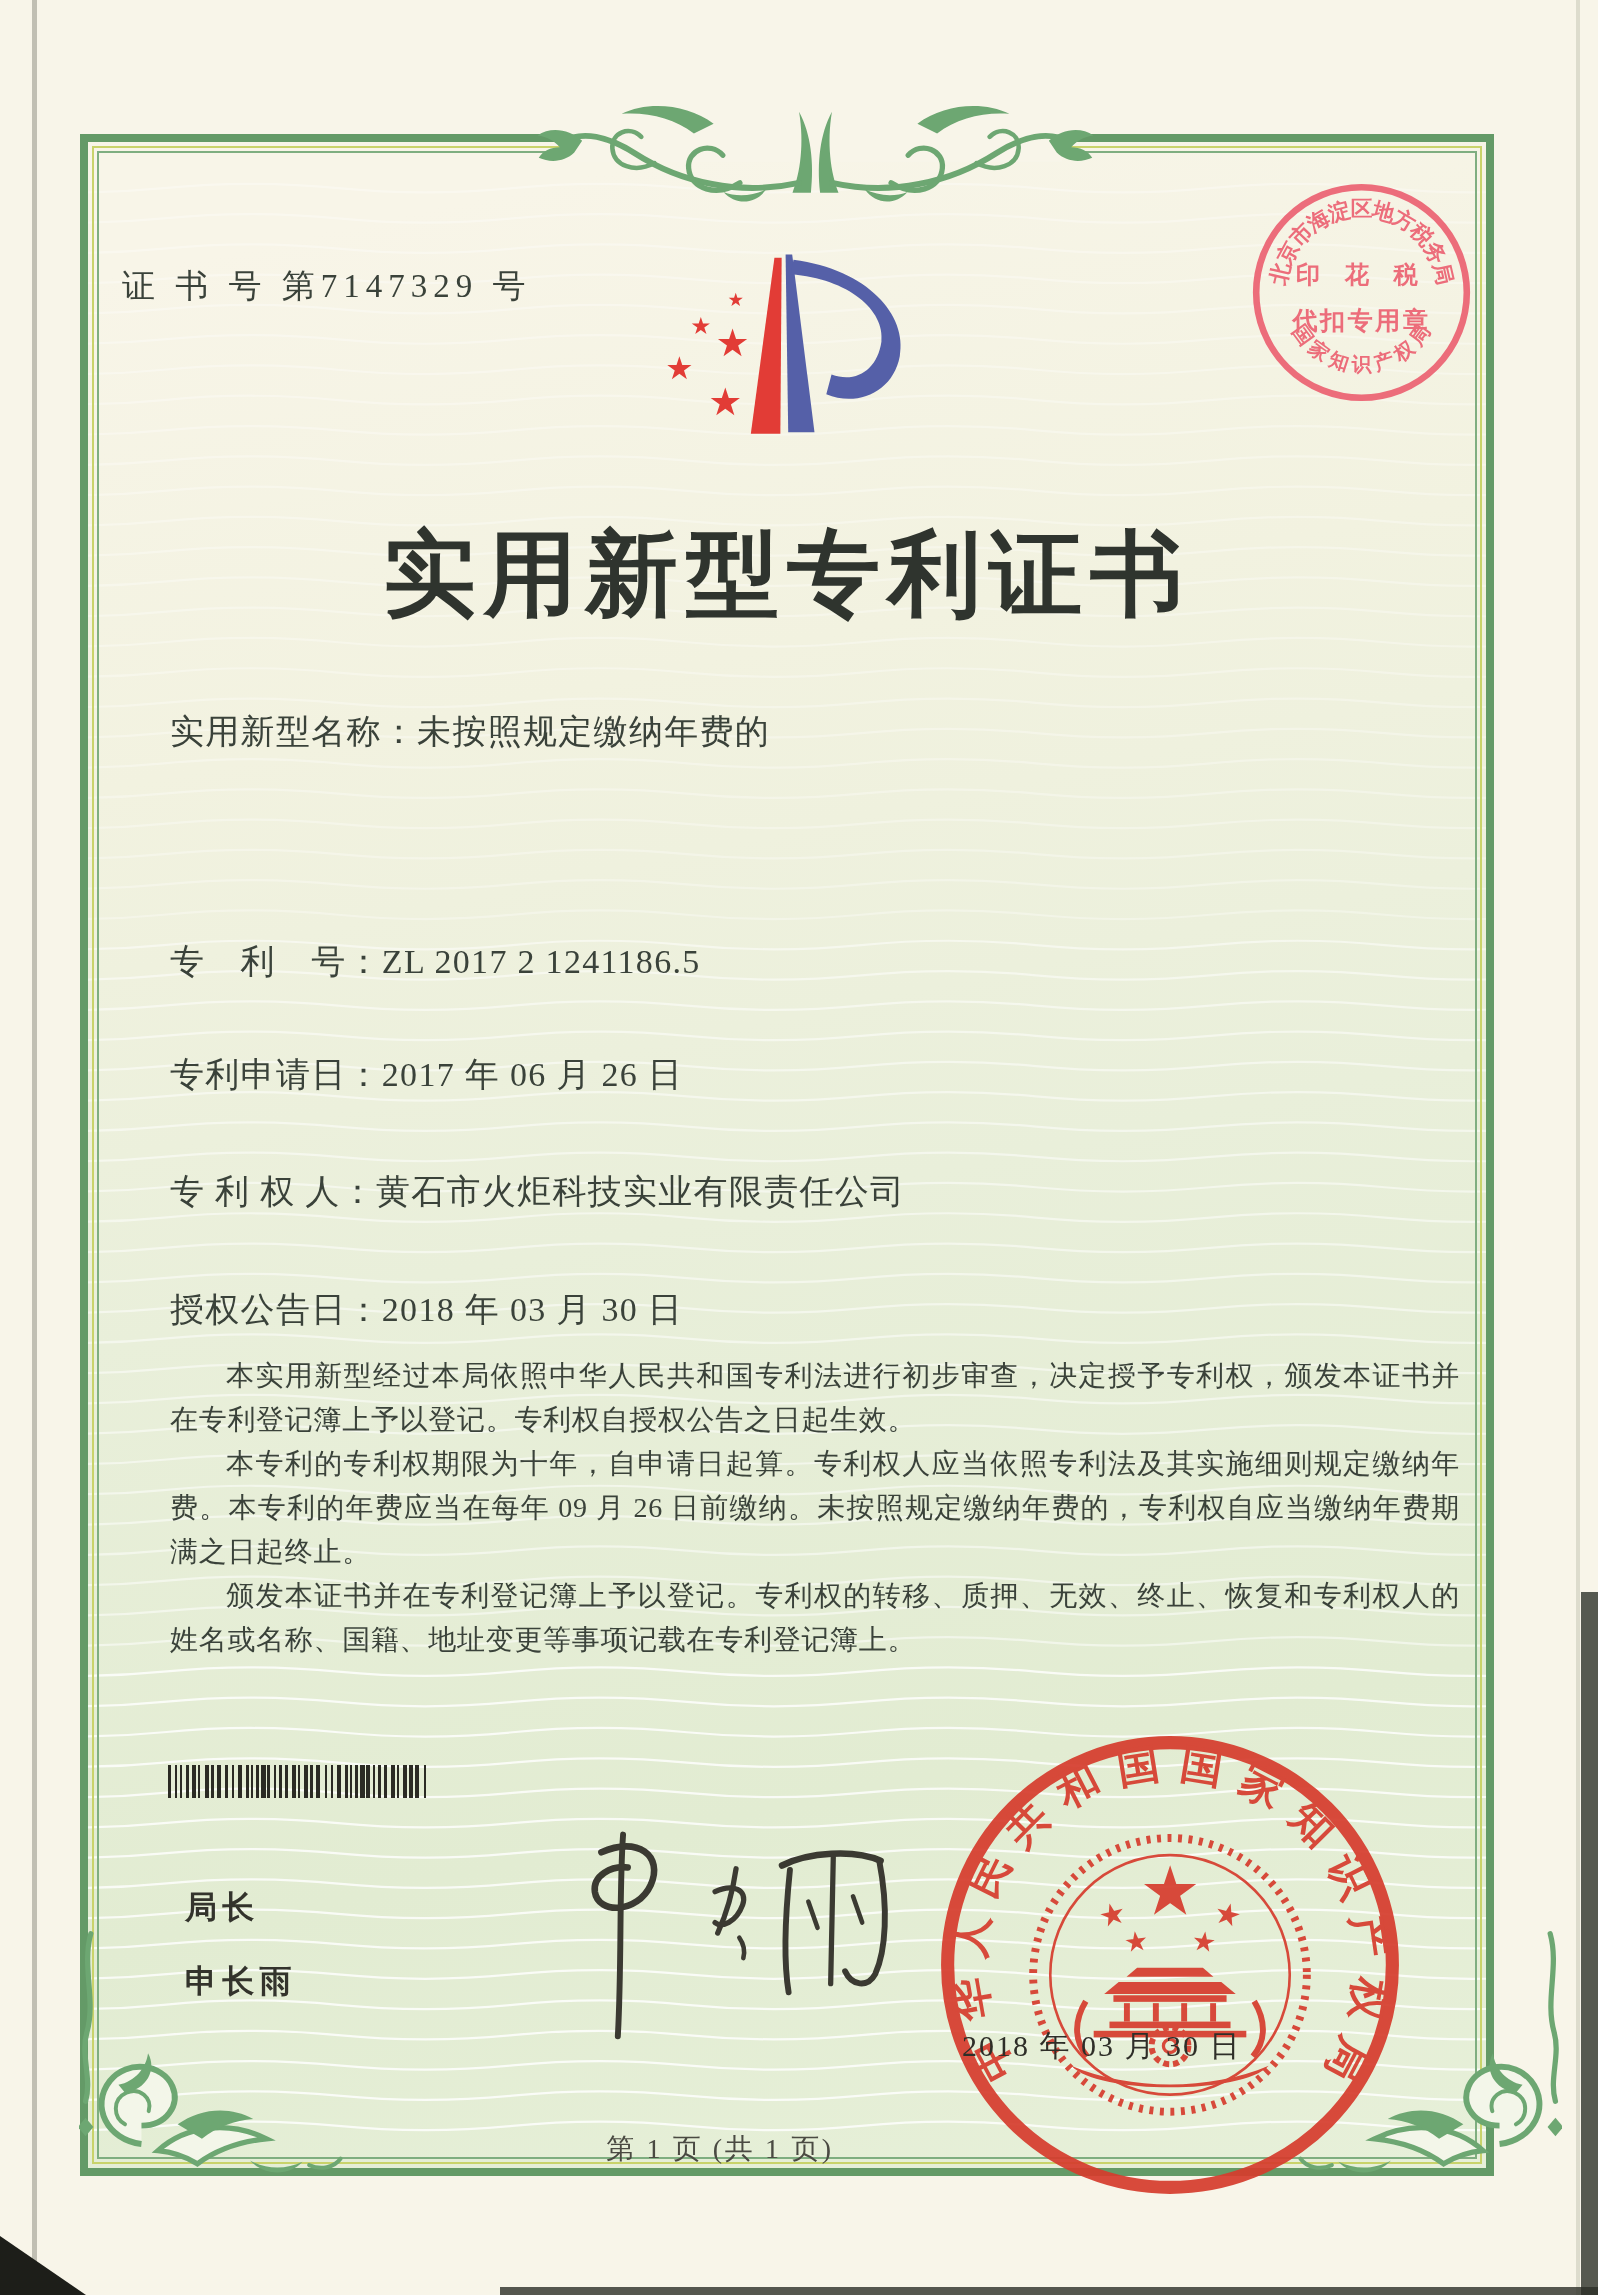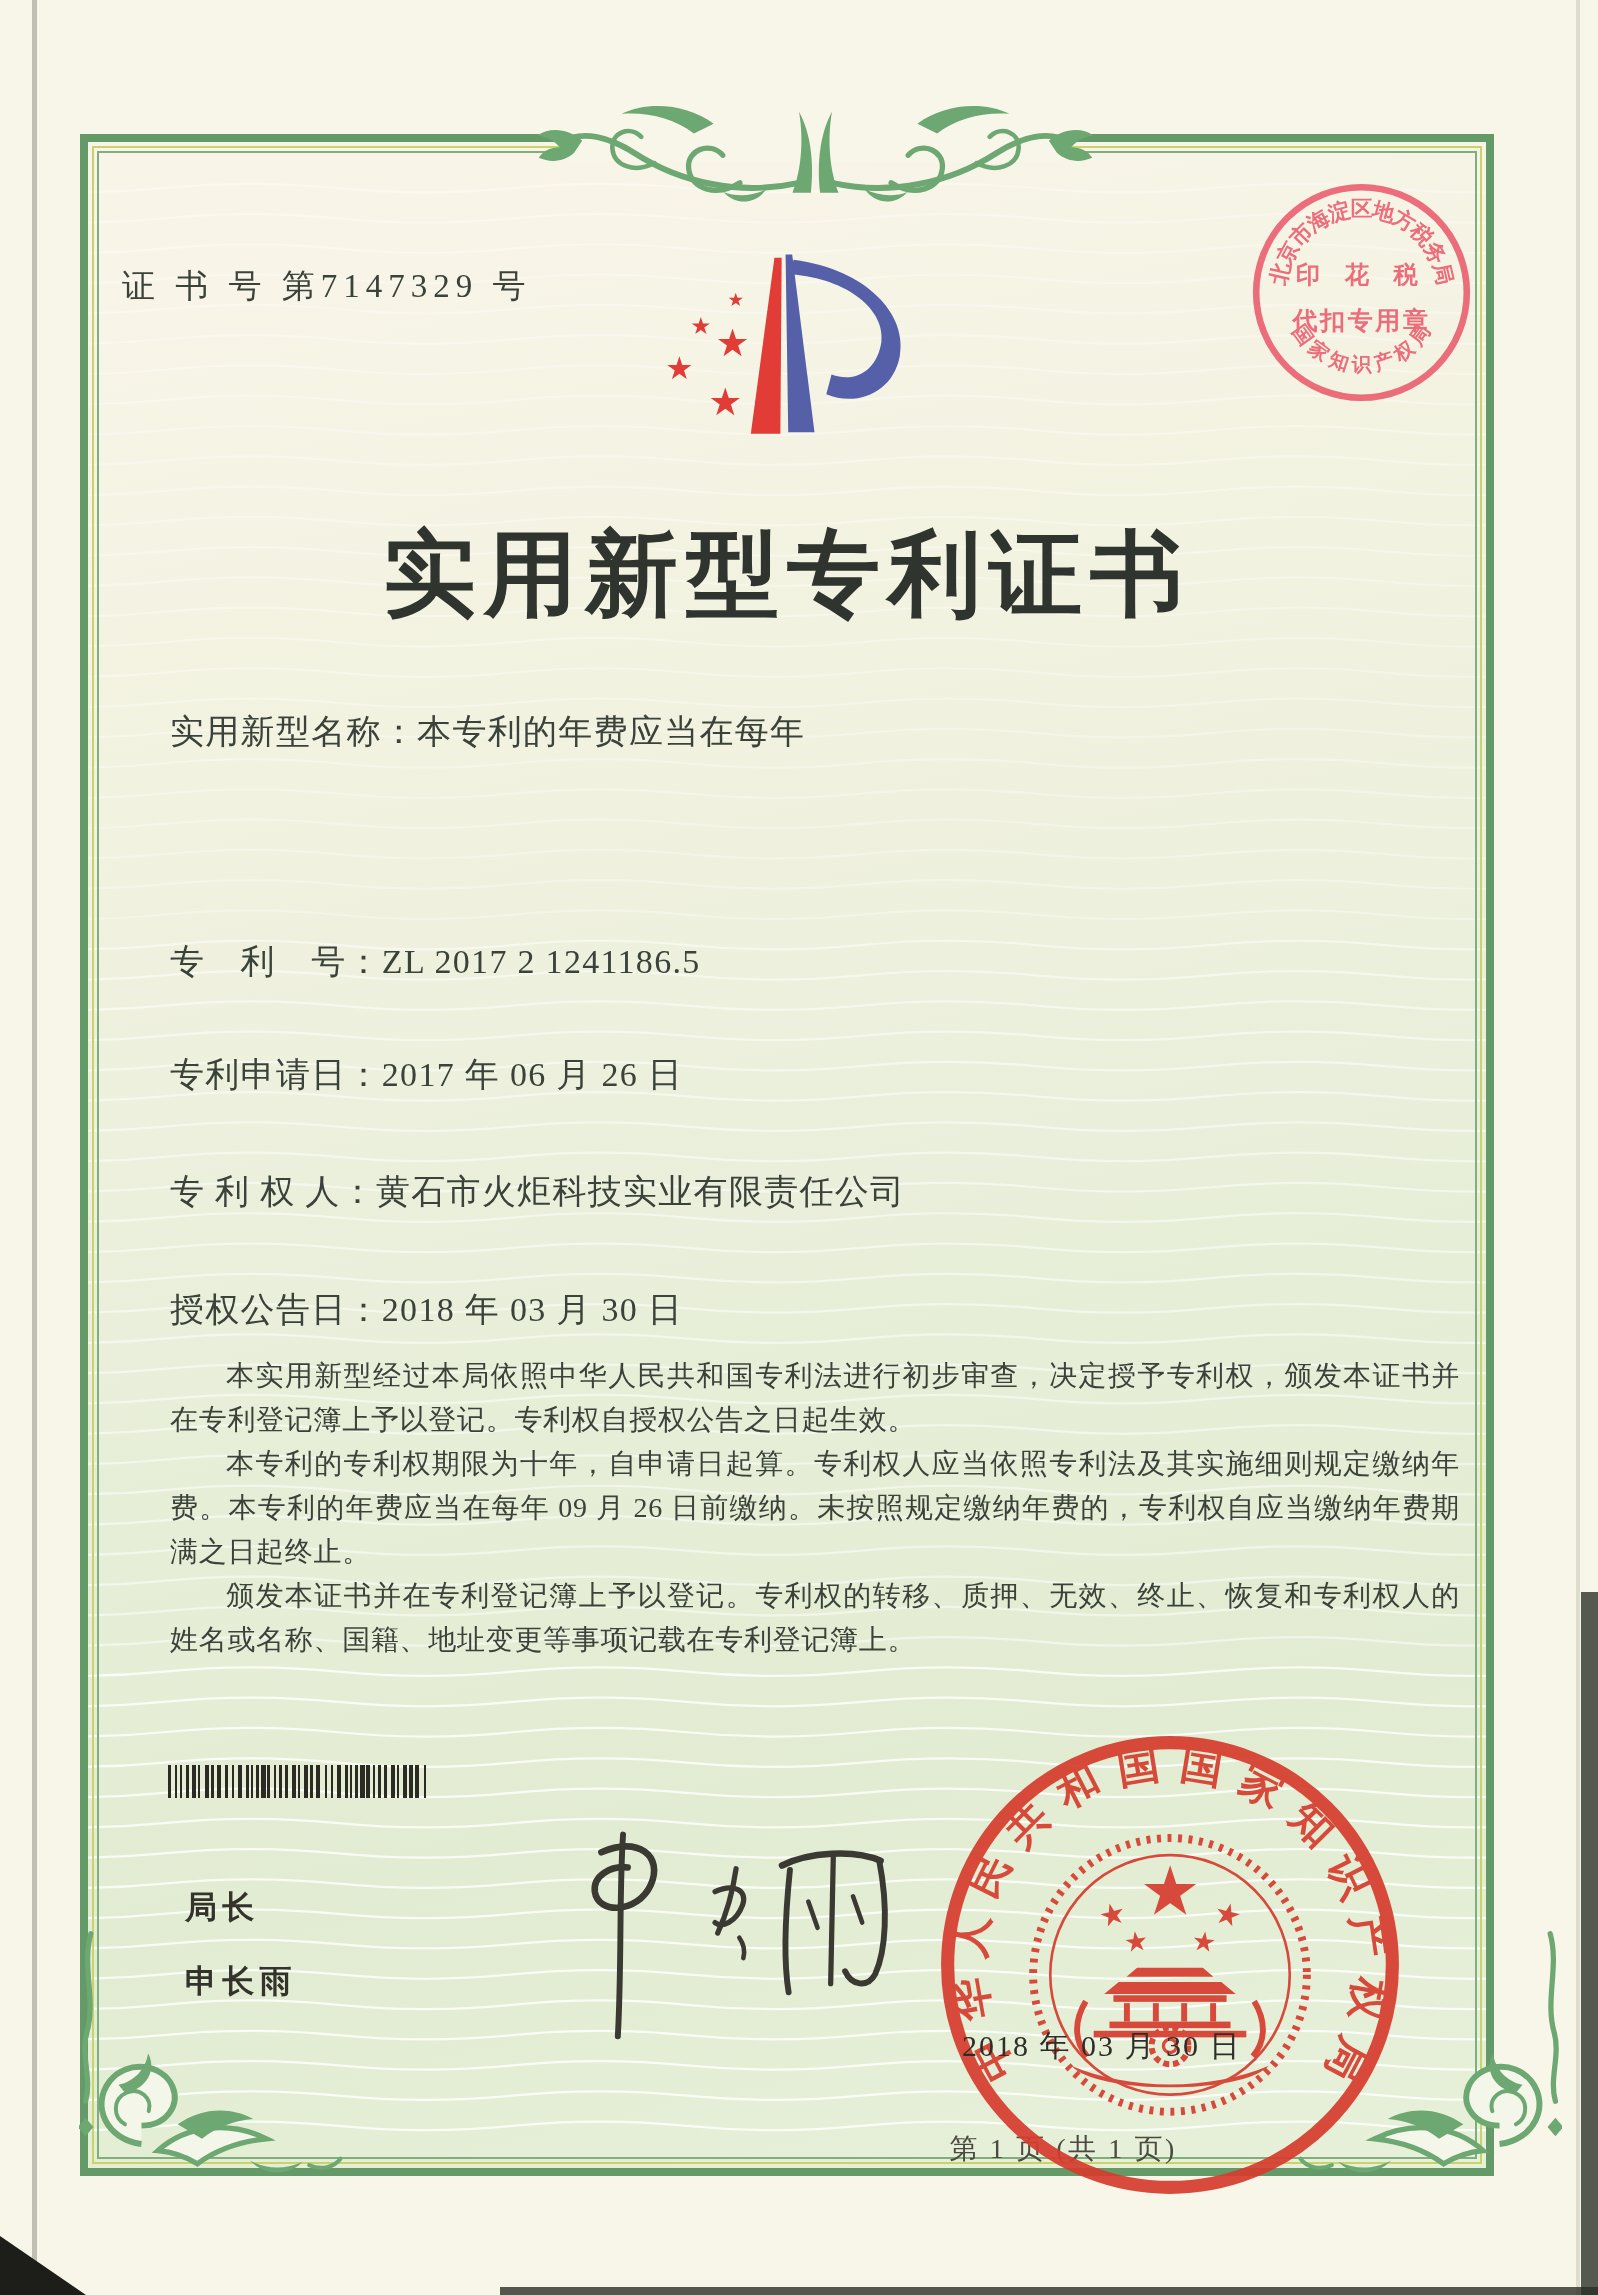--- a/index.html
+++ b/index.html
@@ -26,21 +26,21 @@
   .inline2{position:absolute;inset:9.2px;border:2px solid #7fae80;pointer-events:none;}
   #waves{position:absolute;inset:0;width:100%;height:100%;}
   
   #cert-no{left:122px;top:264px;font-size:33px;letter-spacing:6px;color:var(--text-ink);}
   #title{left:80px;top:512px;width:1414px;text-align:center;font-size:93px;letter-spacing:8px;font-weight:700;color:var(--title-ink);}
   .field{left:170px;width:1302px;font-size:34px;color:var(--text-ink);letter-spacing:1.3px;white-space:nowrap;}
   #body-text{left:170px;top:1354px;width:1290px;color:var(--text-ink);}
   #body-text p{margin:0;font-size:28px;line-height:44px;text-indent:2em;text-align:justify;letter-spacing:0.7px;}
   #director-role,#director-name{left:185px;font-family:var(--sans);font-weight:700;font-size:32px;letter-spacing:5.3px;color:#33332c;}
   #seal-date{left:962px;top:2026px;font-size:30px;letter-spacing:2px;color:#2e2e28;z-index:6;}
-  #footer{left:263px;top:2130px;width:914px;text-align:right;font-size:28px;letter-spacing:2.6px;color:#4a4a42;}
+  #footer{left:263px;top:2130px;width:914px;text-align:center;font-size:28px;letter-spacing:2.6px;color:#4a4a42;}
   
   #barcode{left:168px;top:1765px;width:260px;height:33px;font-size:0;}
   #barcode i{display:inline-block;height:33px;vertical-align:top;}
   #barcode i.b{background:#2b2b24;}
   
   .orn-s{stroke:var(--orn-green);fill:none;stroke-linecap:round;}
   .orn-f{fill:var(--orn-green);}
   .orn-w{fill:#f3f6e9;stroke:var(--orn-green);}
   #seal-svg{left:920px;top:1715px;z-index:5;opacity:.92;}
   #seal-svg text{fill:var(--seal-red);font-family:var(--serif);font-weight:700;}
@@ -175,21 +175,21 @@
     <text class="lstar" x="105" y="174" font-size="58" text-anchor="middle">★</text>
     <text class="lstar" x="24" y="208" font-size="48" text-anchor="middle">★</text>
     <text class="lstar" x="94" y="264" font-size="58" text-anchor="middle">★</text>
     <polygon fill="var(--logo-red)" points="169,24 180,24 178,292 133,292"></polygon>
     <polygon fill="var(--logo-blue)" points="186,19 196,19 230,290 190,290"></polygon>
     <path fill="var(--logo-blue)" d="M198,27 C312,42 372,112 360,174 C350,228 296,252 248,232 L256,202 C294,216 326,194 332,152 C338,104 282,56 194,49 Z"></path>
   </svg>
 
   <div class="abs" id="title">实用新型专利证书</div>
 
-  <div class="abs field" style="top:709px"><span>实用新型名称：</span><span>本专利的年费应当在每年</span></div>
+  <div class="abs field" style="top:709px"><span>实用新型名称：</span><span>未按照规定缴纳年费的</span></div>
   <div class="abs field" style="top:939px"><span>专　利　号：</span><span>ZL 2017 2 1241186.5</span></div>
   <div class="abs field" style="top:1052px"><span>专利申请日：</span><span>2017 年 06 月 26 日</span></div>
   <div class="abs field" style="top:1169px"><span>专 利 权 人：</span><span>黄石市火炬科技实业有限责任公司</span></div>
   <div class="abs field" style="top:1287px"><span>授权公告日：</span><span>2018 年 03 月 30 日</span></div>
 
   <div class="abs" id="body-text">
     <p>本实用新型经过本局依照中华人民共和国专利法进行初步审查，决定授予专利权，颁发本证书并在专利登记簿上予以登记。专利权自授权公告之日起生效。</p>
     <p>本专利的专利权期限为十年，自申请日起算。专利权人应当依照专利法及其实施细则规定缴纳年费。本专利的年费应当在每年 09 月 26 日前缴纳。未按照规定缴纳年费的，专利权自应当缴纳年费期满之日起终止。</p>
     <p>颁发本证书并在专利登记簿上予以登记。专利权的转移、质押、无效、终止、恢复和专利权人的姓名或名称、国籍、地址变更等事项记载在专利登记簿上。</p>
   </div>

